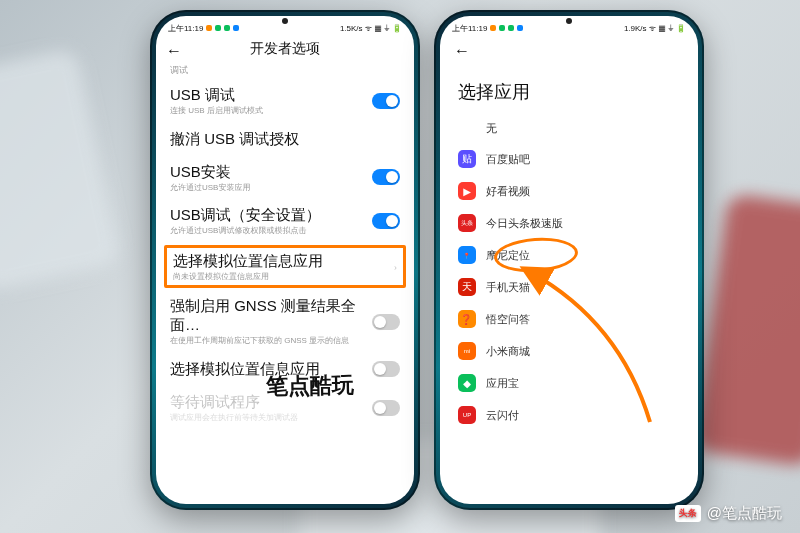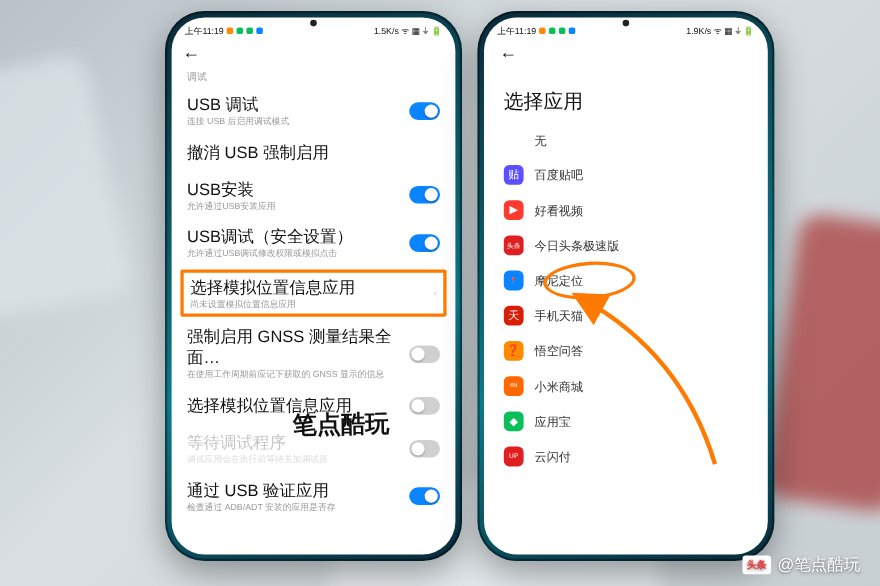--- a/index.html
+++ b/index.html
@@ -130,34 +130,35 @@
           <span>上午11:19</span>
           <span class="dot o"></span>
             <span class="dot g"></span>
             <span class="dot g"></span>
             <span class="dot b"></span>
         </div>
         <div><span>1.5K/s</span> <span>ᯤ ▦ ⏚ 🔋</span></div>
       </div>
       <div class="header">
         <span class="back-arrow">←</span>
+        <span class="header-title">开发者选项</span>
       </div>
       <div class="section-label">调试</div>
       <div class="list">
 
         <div class="row flex">
           <div class="rtxt">
             <div class="row-title">USB 调试</div>
             <div class="row-sub">连接 USB 后启用调试模式</div>
           </div>
           <div class="toggle on"></div>
         </div>
 
         <div class="row">
-          <div class="row-title">撤消 USB 强制启用</div>
+          <div class="row-title">撤消 USB 调试授权</div>
         </div>
 
         <div class="row flex">
           <div class="rtxt">
             <div class="row-title">USB安装</div>
             <div class="row-sub">允许通过USB安装应用</div>
           </div>
           <div class="toggle on"></div>
         </div>
 
@@ -196,27 +197,20 @@
 
 
         <div class="row flex fade">
           <div class="rtxt">
             <div class="row-title">等待调试程序</div>
             <div class="row-sub">调试应用会在执行前等待关加调试器</div>
           </div>
           <div class="toggle off"></div>
         </div>
 
-        <div class="row flex">
-          <div class="rtxt">
-            <div class="row-title">通过 USB 验证应用</div>
-            <div class="row-sub">检查通过 ADB/ADT 安装的应用是否存</div>
-          </div>
-          <div class="toggle on"></div>
-        </div>
 
       </div>
       <div class="scribble">笔点酷玩</div>
     </div>
   </div>
 
   <div class="phone right">
     <div class="screen">
       <div class="notch"></div>
       <div class="statusbar">

